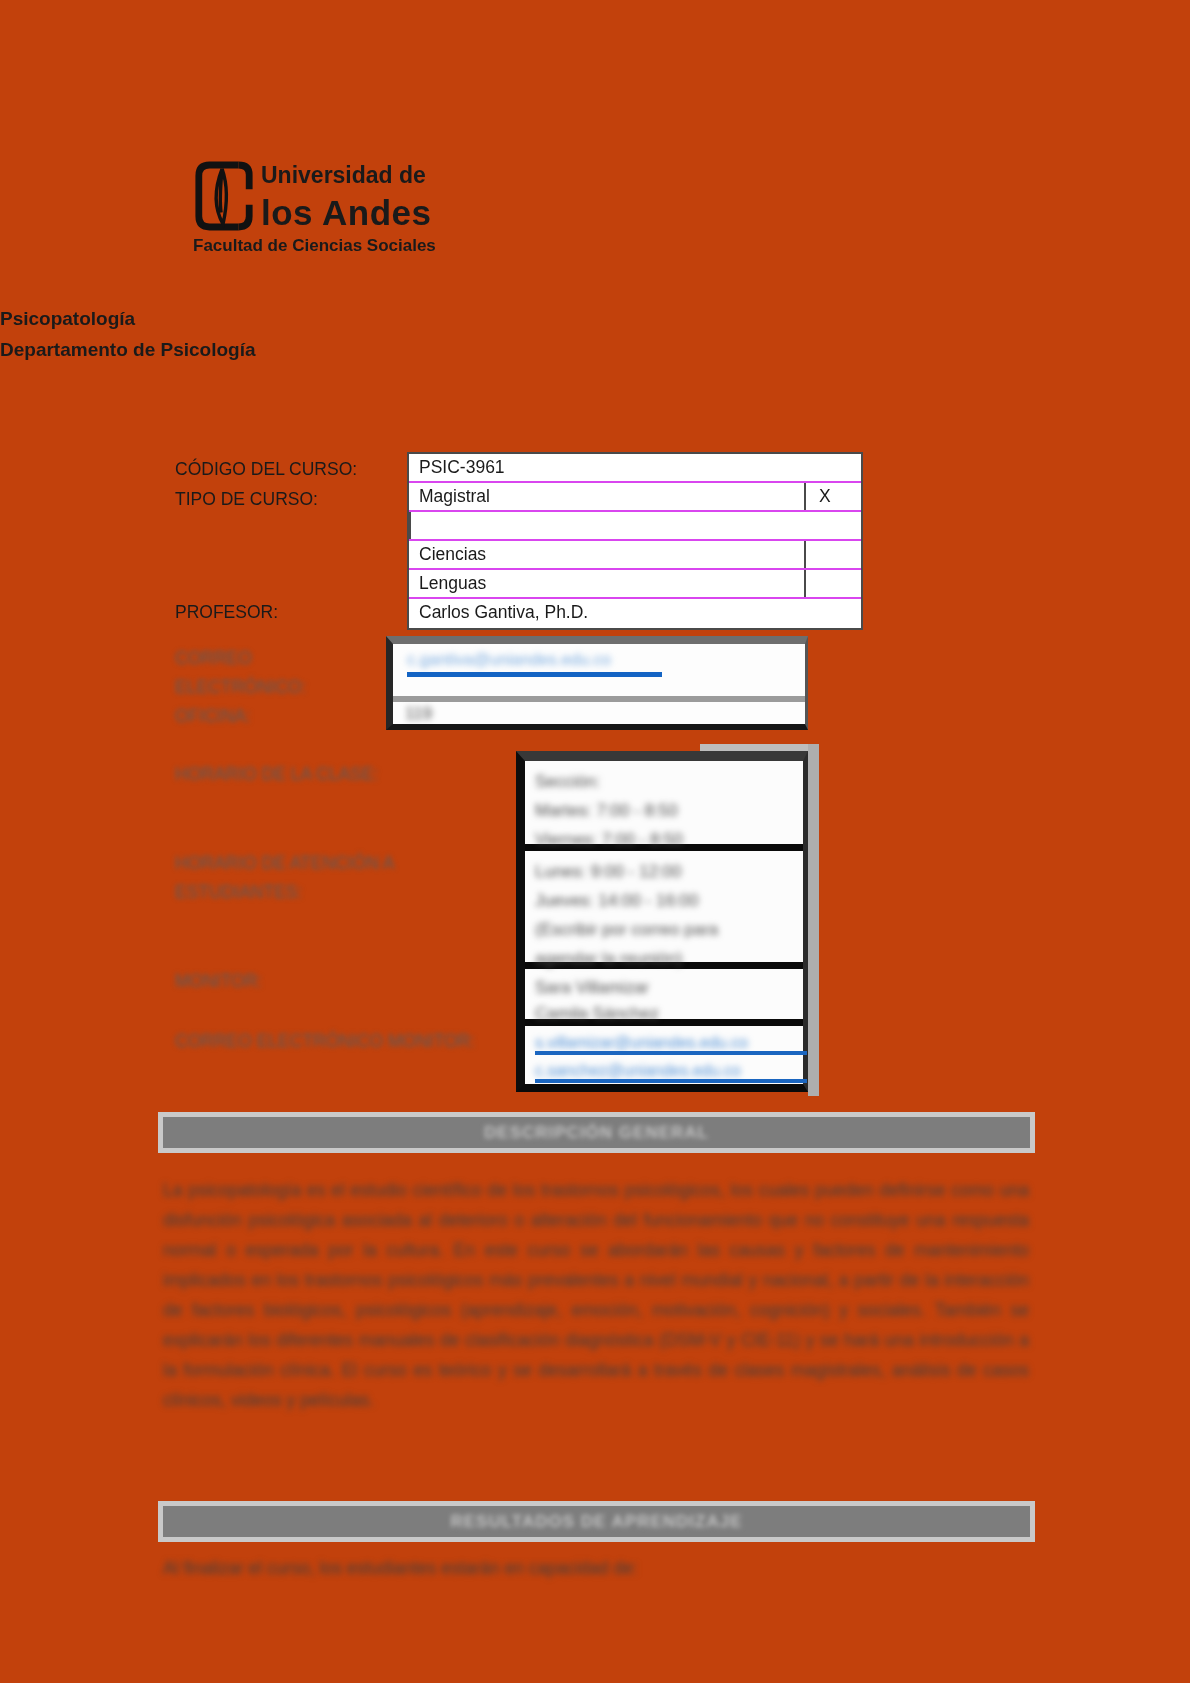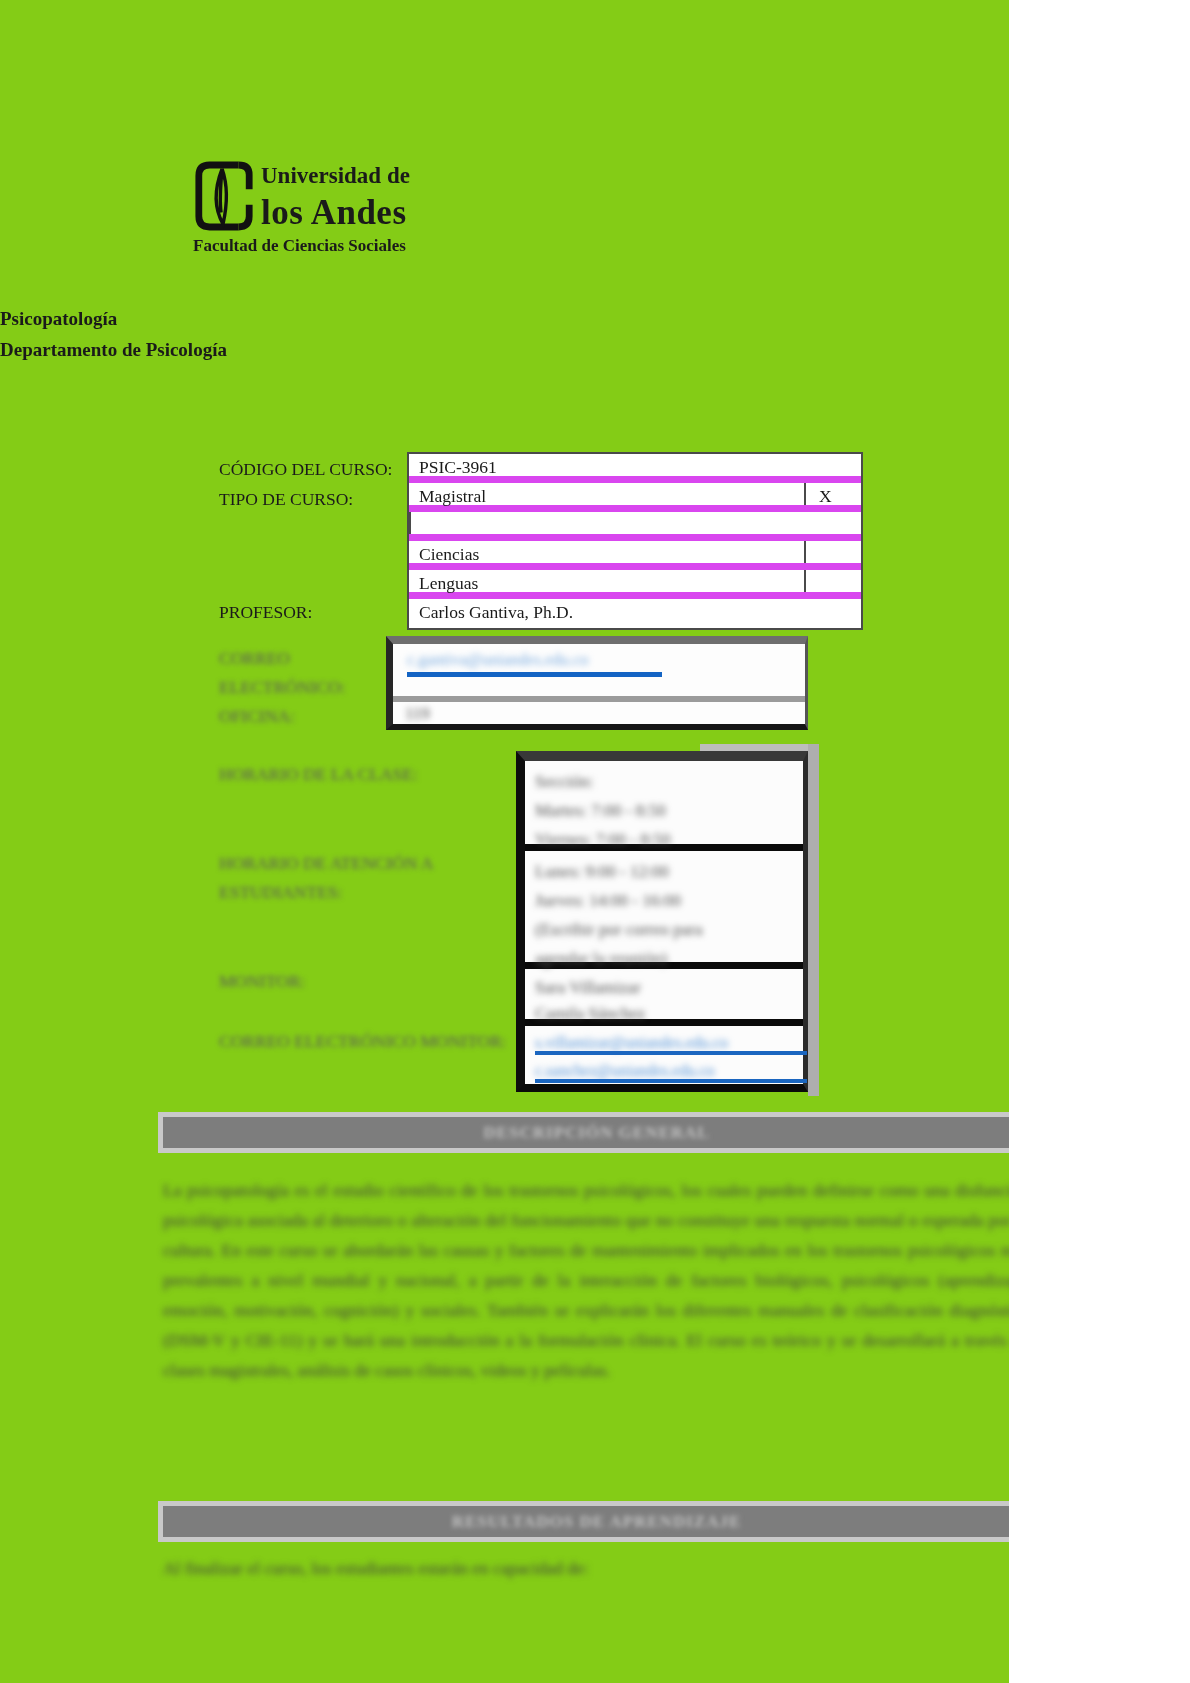--- a/index.html
+++ b/index.html
@@ -1,44 +1,44 @@
 <!DOCTYPE html>
 <html><head>
 <meta charset="utf-8">
 <style>
   * { margin:0; padding:0; box-sizing:border-box; }
   html,body { background:#ffffff; }
   .page {
-    position:relative; width:1009px; height:1683px; background:#84cc16;
-    font-family:Liberation Serif, serif; color:#1a1a1a; overflow:hidden;
+    position:relative; width:1190px; height:1683px; background:#c2410c;
+    font-family:Liberation Sans, sans-serif; color:#1a1a1a; overflow:hidden;
   }
   .abs { position:absolute; }
 
   
   .logo-block { left:193px; top:160px; width:250px; }
   .logo-row { display:flex; align-items:flex-start; }
   .logo-mark { width:62px; height:72px; flex:0 0 62px; }
   .logo-text { margin-left:6px; line-height:1; }
   .uni1 { font-size:23px; font-weight:bold; letter-spacing:0; margin-top:4px; }
   .uni2 { font-size:35px; font-weight:bold; margin-top:8px; letter-spacing:0.5px; }
   .faculty { font-size:17px; font-weight:bold; margin-top:4px; white-space:nowrap; }
 
   
   .titles { left:0; top:308px; width:1110px; text-align:left; }
   .title1 { font-size:19px; font-weight:bold; }
   .title2 { font-size:19px; font-weight:bold; margin-top:9px; }
 
   
-  .label { position:absolute; left:175px; font-size:17.5px; white-space:nowrap;margin-left:44px; }
+  .label { position:absolute; left:175px; font-size:17.5px; white-space:nowrap; }
   .redacted { filter:blur(3px); }
   .redacted-soft { filter:blur(2.6px); color:#5a5a5a; }
 
   
   .info-table { left:407px; top:452px; width:456px; border:2px solid #4a4a4a; background:#fff; }
-  .itr { display:flex; height:29px; border-bottom:7px solid #d946ef; }
+  .itr { display:flex; height:29px; border-bottom:2px solid #d946ef; }
   .itr:last-child { border-bottom:none; }
   .itc1 { flex:1 1 auto; padding:3px 0 0 10px; font-size:17.5px; }
   .itc2 { flex:0 0 57px; border-left:2px solid #4a4a4a; padding:3px 0 0 13px; font-size:17.5px; }
 
   
   .rbox { position:absolute; background:#fdfdfd; }
   .email-box {
     left:386px; top:636px; width:422px; height:94px;
     border-top:8px solid #6e6e6e; border-left:7px solid #262626;
     border-bottom:6px solid #161616; border-right:3px solid #555;

